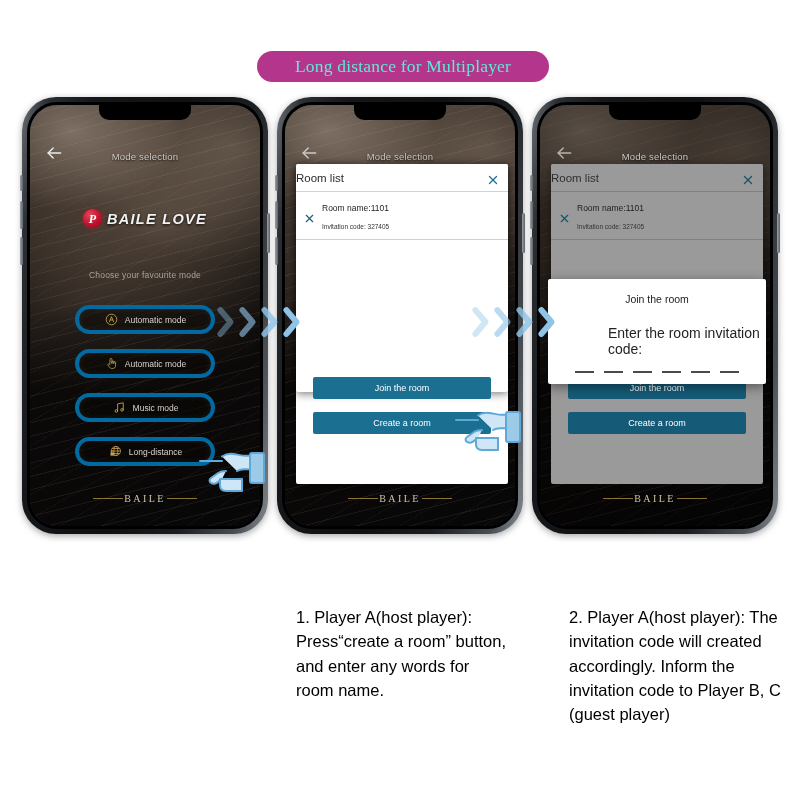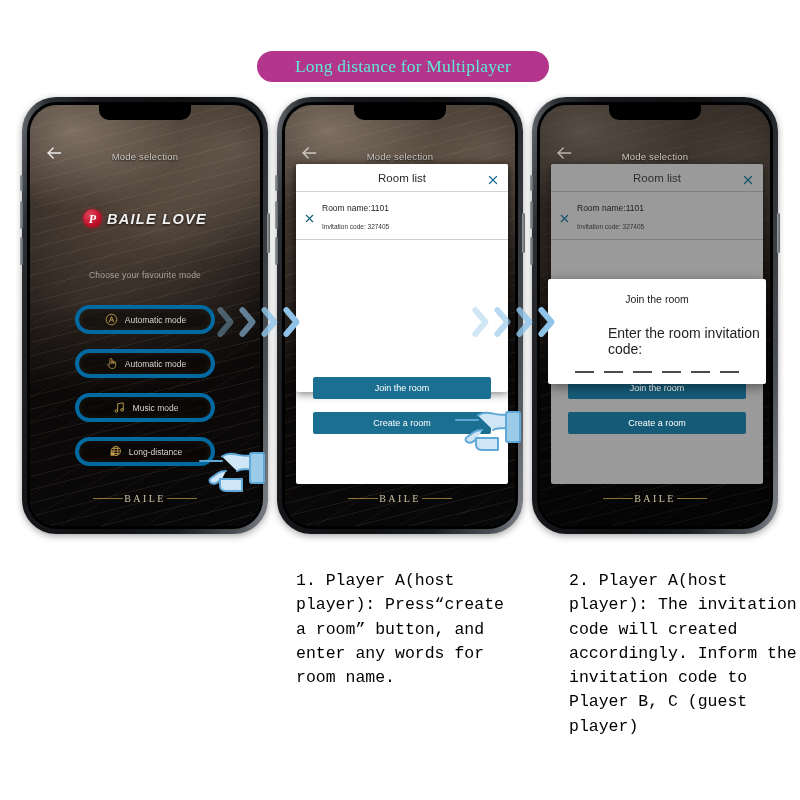--- a/index.html
+++ b/index.html
@@ -156,21 +156,21 @@
   
   .roomlist {
     position:absolute; left:11px; top:59px; width:212px; z-index:8;
     background:#ffffff; border-radius:2px;
     box-shadow:0 2px 9px rgba(0,0,0,.5);
     overflow:hidden;
   }
   .roomlist.grey { background:#9a9a9a; }
   .rl-head {
     position:relative; height:28px;
-    display:flex; align-items:center; justify-content:center;
+    display:flex; align-items:center; justify-content:flex-start;
     border-bottom:1px solid #d2d2d2;
   }
   .roomlist.grey .rl-head { border-bottom:1px solid #7f7f7f; }
   .rl-title { font-size:11.5px; color:#2b2b2b; }
   .roomlist.grey .rl-title { color:#2f2f2f; }
   .rl-close { position:absolute; right:9px; top:8px; width:12px; height:12px; }
   .rl-row {
     position:relative; display:flex; align-items:center; gap:7px;
     padding:5px 8px 6px; border-bottom:1px solid #cfcfcf; min-height:30px;
   }
@@ -213,22 +213,22 @@
   
   .chev-group { position:absolute; z-index:20; display:flex; align-items:center; }
   .chev { width:22px; height:34px; }
 
   
   .hand { position:absolute; z-index:22; }
 
   
   .caption {
     position:absolute;
-    font-family:Liberation Mono, monospace;
-    font-size:16.5px; color:#000; line-height:1.47;
+    font-family:Liberation Sans, sans-serif;
+    font-size:16.5px; color:#000; line-height:1.47;margin-top:36px;
   }
   #caption1 { left:296px; top:569px; width:215px; }
   #caption2 { left:569px; top:569px; width:232px; }
 </style>
 </head>
 <body>
 
 <div id="root">
 
   <div class="banner">

